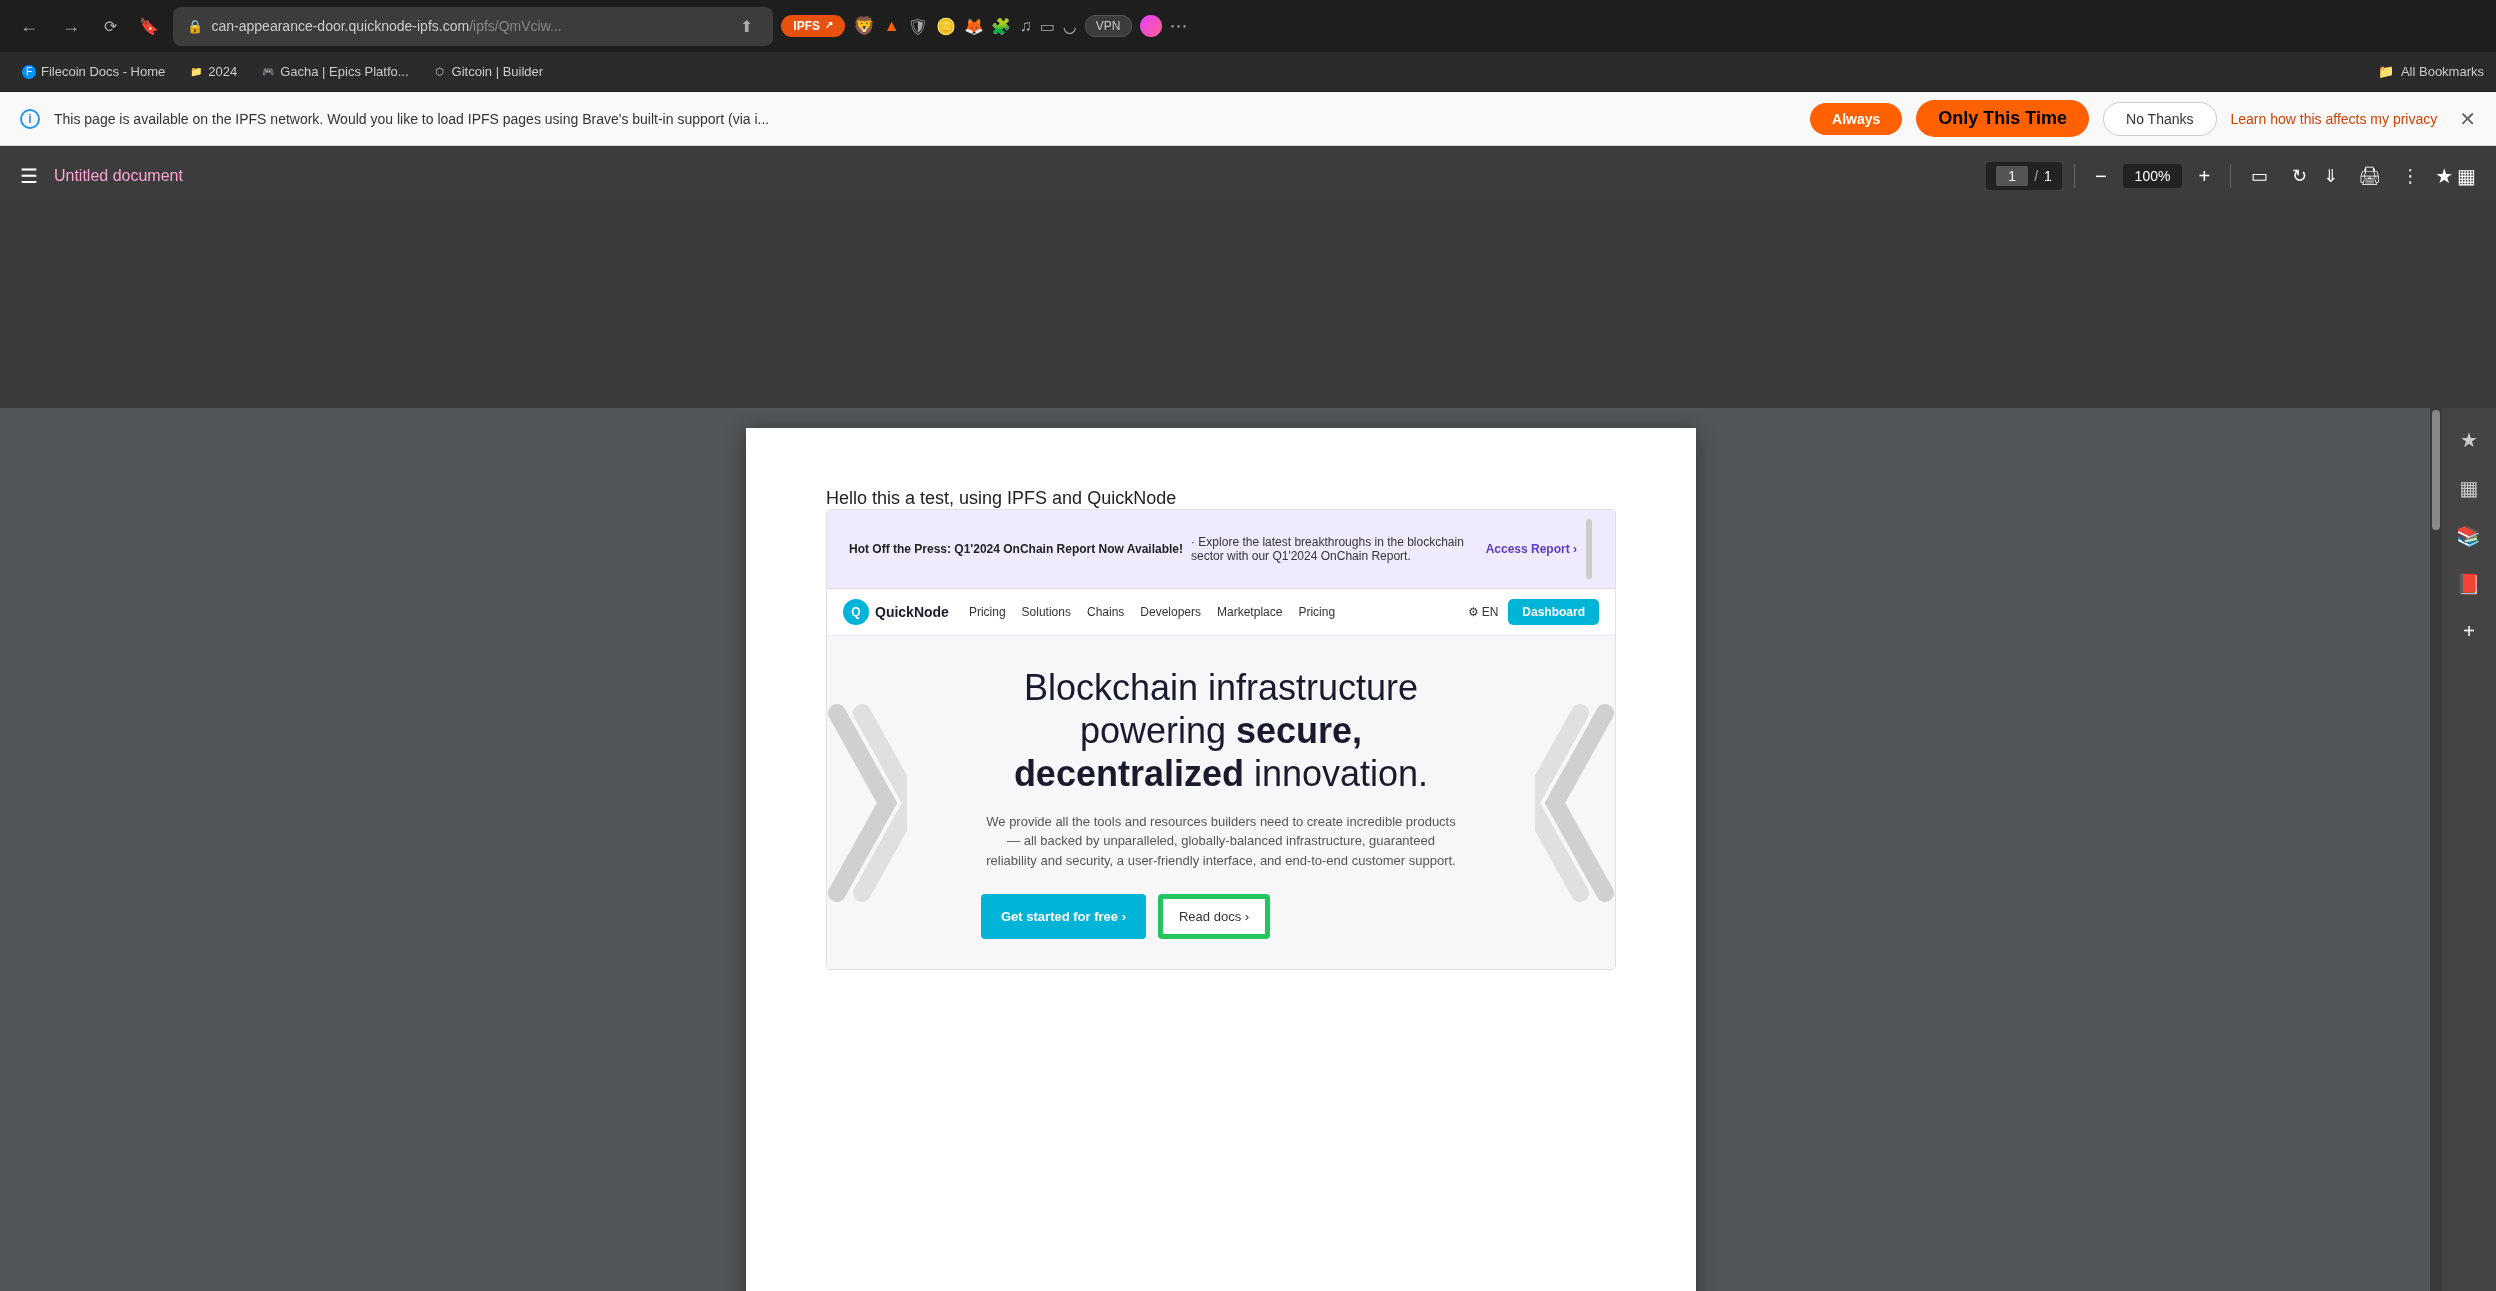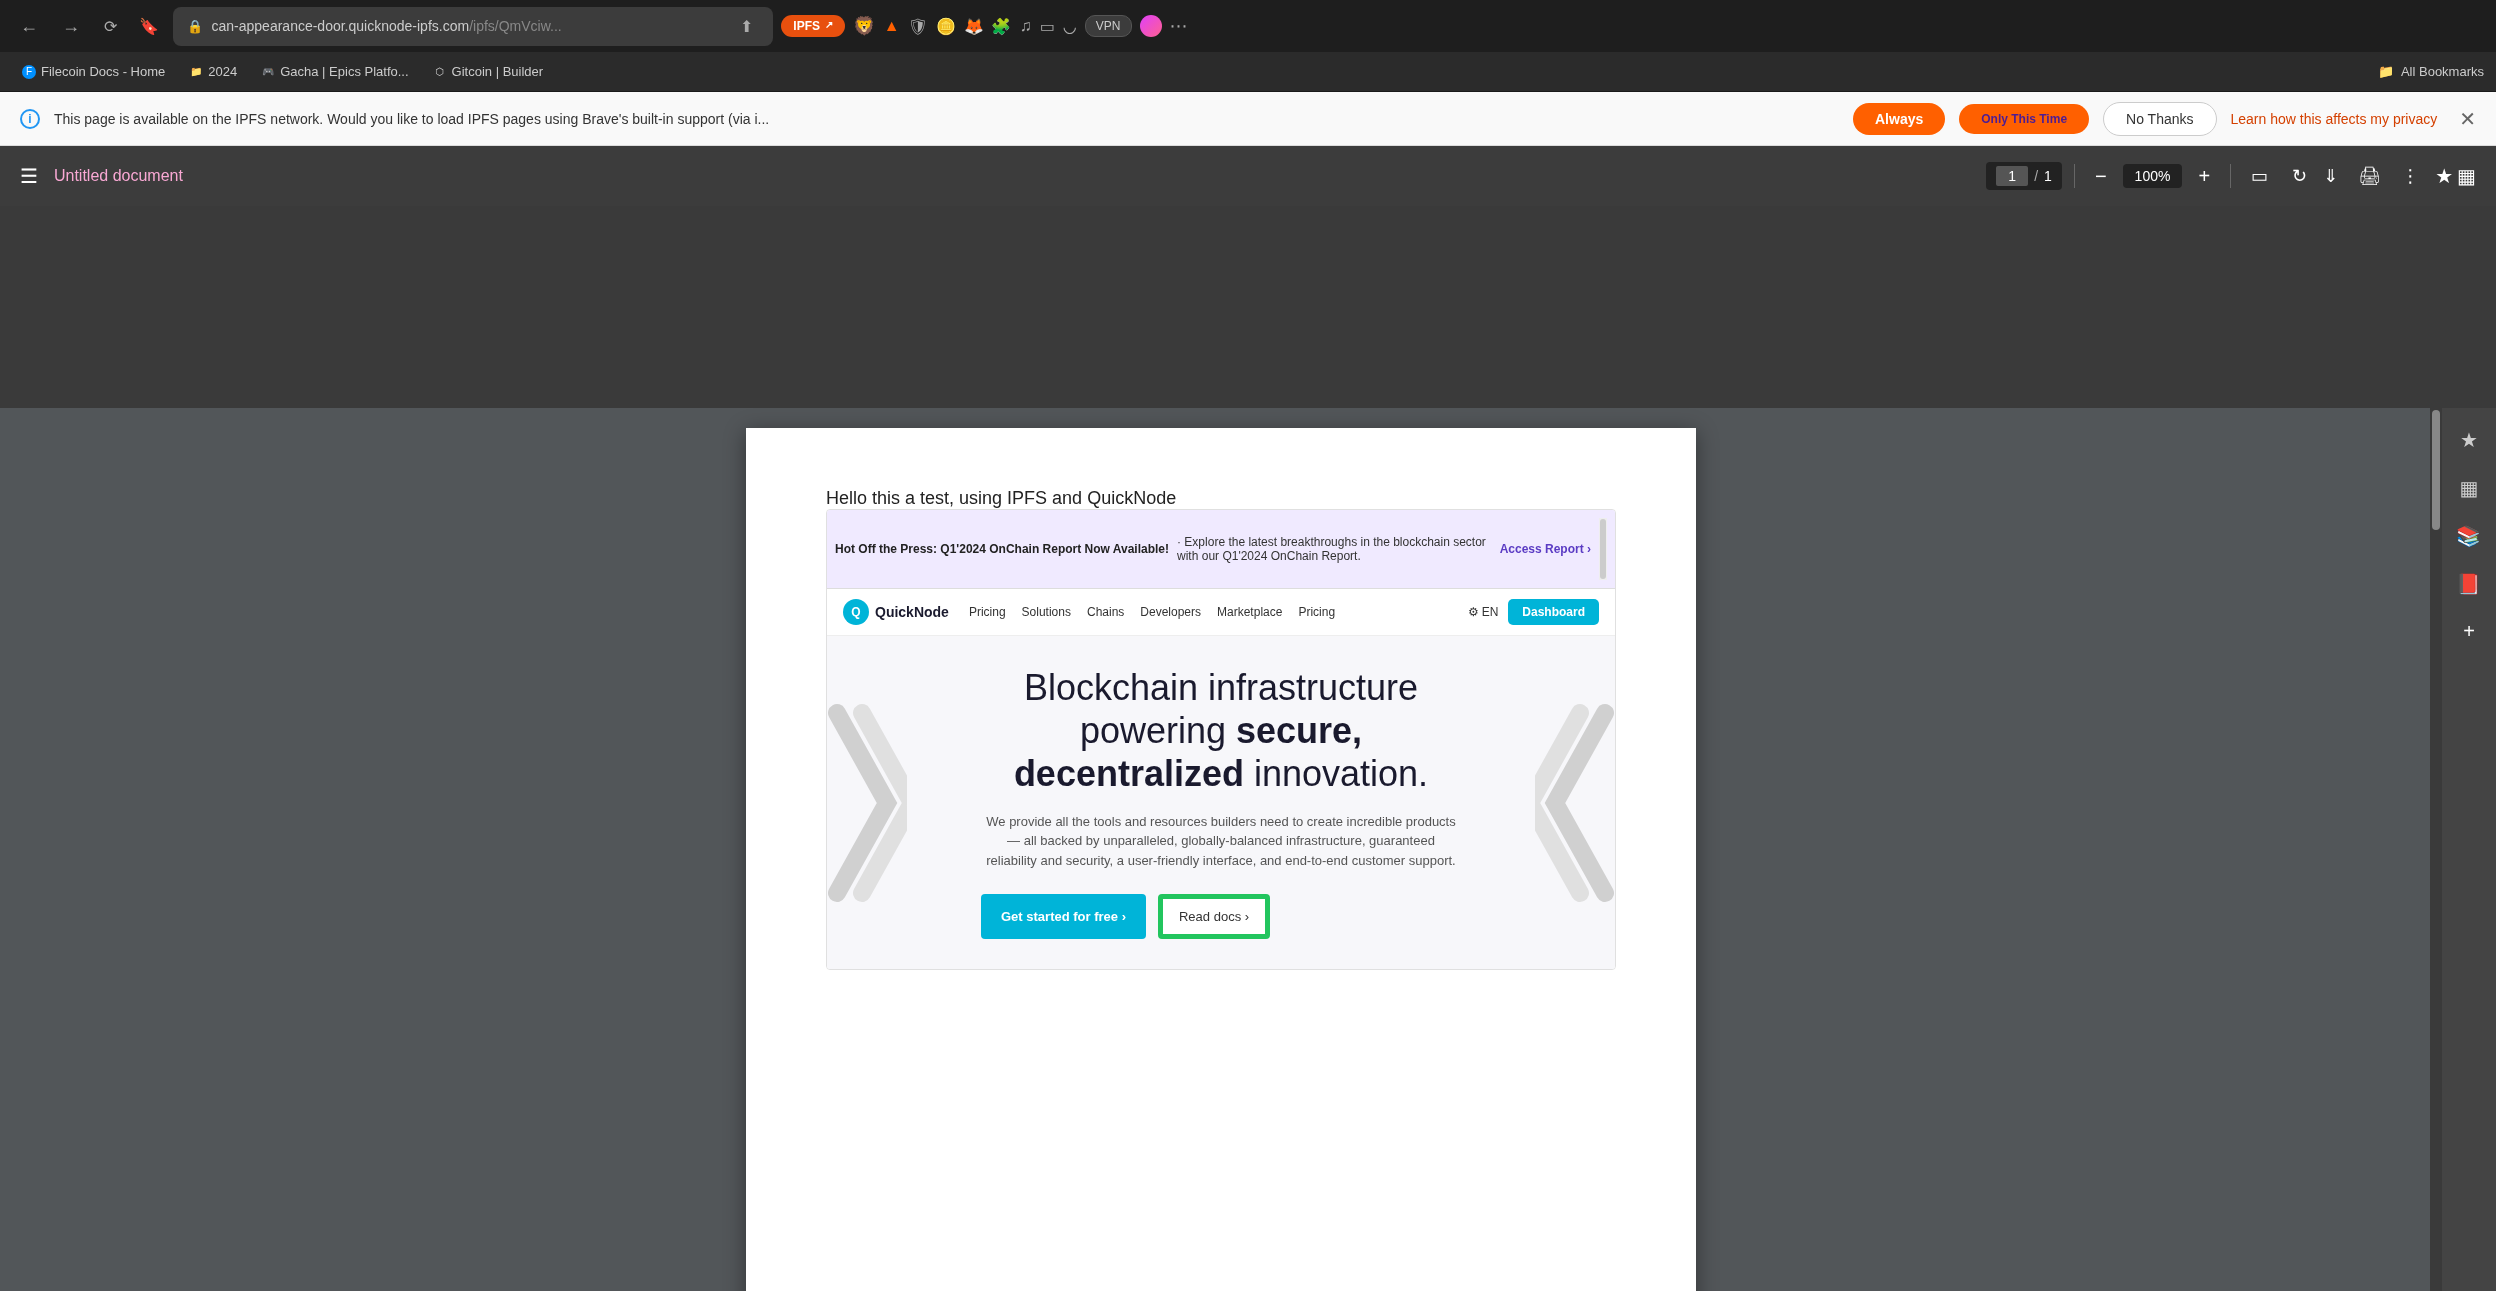--- a/index.html
+++ b/index.html
@@ -29,21 +29,21 @@
     .bookmarks-bar { display: flex; align-items: center; height: 40px; background: #2b2b2b; padding: 0 12px; gap: 4px; border-bottom: 1px solid #1a1a1a; }
     .bookmark-item { display: flex; align-items: center; gap: 5px; padding: 4px 10px; border-radius: 4px; cursor: pointer; color: #ccc; font-size: 13px; white-space: nowrap; }
     .bookmark-favicon { width: 14px; height: 14px; border-radius: 2px; display: inline-flex; align-items: center; justify-content: center; font-size: 10px; }
     .all-bookmarks { margin-left: auto; display: flex; align-items: center; gap: 6px; color: #ccc; font-size: 13px; cursor: pointer; }
 
     
     .notification-bar { display: flex; align-items: center; height: 54px; background: #f9f9f9; border-bottom: 1px solid #ddd; padding: 0 20px; gap: 14px; }
     .info-circle { width: 20px; height: 20px; border-radius: 50%; border: 2px solid #2196f3; color: #2196f3; display: flex; align-items: center; justify-content: center; font-size: 12px; font-weight: bold; flex-shrink: 0; }
     .notification-text { color: #333; font-size: 14px; flex: 1; }
     .btn-always { background: #ff6000; border: none; border-radius: 20px; color: white; font-size: 14px; font-weight: 600; padding: 8px 22px; cursor: pointer; white-space: nowrap; }
-    .btn-only-this-time { background: #ff6000; border: none; border-radius: 20px; color: #4c1d95; font-size: 12px; font-weight: 600; padding: 8px 22px; cursor: pointer; white-space: nowrap; }
+    .btn-only-this-time { background: #ff6000; border: none; border-radius: 20px; color: #000000; font-size: 18px; font-weight: 600; padding: 8px 22px; cursor: pointer; white-space: nowrap; }
     .btn-no-thanks { background: white; border: 1.5px solid #ccc; border-radius: 20px; color: #333; font-size: 14px; font-weight: 500; padding: 8px 22px; cursor: pointer; white-space: nowrap; }
     .privacy-link { color: #d44000; font-size: 14px; cursor: pointer; text-decoration: none; white-space: nowrap; }
     .close-notification { background: none; border: none; color: #666; font-size: 20px; cursor: pointer; margin-left: 8px; }
 
     
     .pdf-header { display: flex; align-items: center; height: 60px; background: #3c3c3c; padding: 0 20px; }
     .hamburger-btn { background: none; border: none; color: white; font-size: 20px; cursor: pointer; margin-right: 16px; }
     .pdf-title { color: #f9a8d4; font-size: 16px; font-weight: 400; flex: 1; }
     .pdf-controls { display: flex; align-items: center; gap: 8px; }
     .page-input-group { display: flex; align-items: center; gap: 6px; background: #222; border-radius: 4px; padding: 4px 10px; }
@@ -71,21 +71,21 @@
     .scrollbar { position: absolute; right: 54px; top: 202px; width: 12px; height: 100%; background: #3a3a3a; }
     .scrollbar-thumb { width: 8px; height: 120px; background: #888; border-radius: 4px; margin: 2px auto; }
 
     
     .pdf-hello-text { font-size: 18px; color: #222; font-family: Arial, sans-serif; }
 
     
     .quicknode-screenshot { border: 1px solid #e0e0e0; border-radius: 4px; overflow: hidden; font-family: -apple-system, BlinkMacSystemFont, sans-serif; }
 
     
-    .qn-announcement { background: #f0eaff; display: flex; align-items: center; padding: 8px 8px; font-size: 12px; color: #333; gap: 8px; border-bottom: 1px solid #ddd; }
+    .qn-announcement { background: #f0eaff; display: flex; align-items: center; padding: 8px 22px; font-size: 12px; color: #333; gap: 8px; border-bottom: 1px solid #ddd; }
     .qn-announcement .hot-text { font-weight: 700; color: #222; }
     .qn-announcement .announcement-msg { flex: 1; }
     .qn-access-btn { color: #5b3cc4; font-weight: 600; font-size: 12px; cursor: pointer; white-space: nowrap; }
 
     
     .qn-nav { display: flex; align-items: center; padding: 10px 16px; background: white; gap: 20px; border-bottom: 1px solid #eee; }
     .qn-logo { display: flex; align-items: center; gap: 6px; }
     .qn-logo-circle { width: 26px; height: 26px; border-radius: 50%; background: #00b4d8; display: flex; align-items: center; justify-content: center; color: white; font-size: 12px; font-weight: bold; }
     .qn-logo-text { font-size: 14px; font-weight: 700; color: #1a1a2e; }
     .qn-nav-items { display: flex; gap: 16px; flex: 1; }

